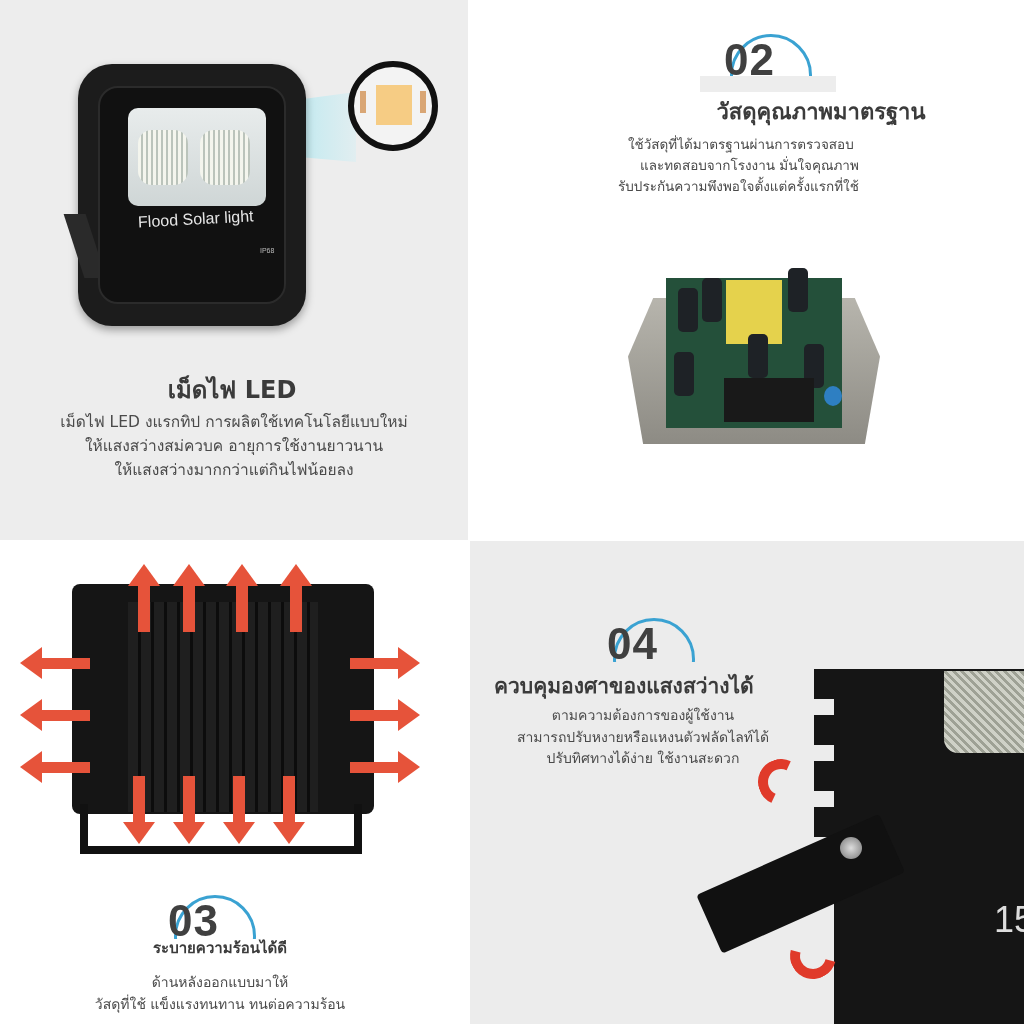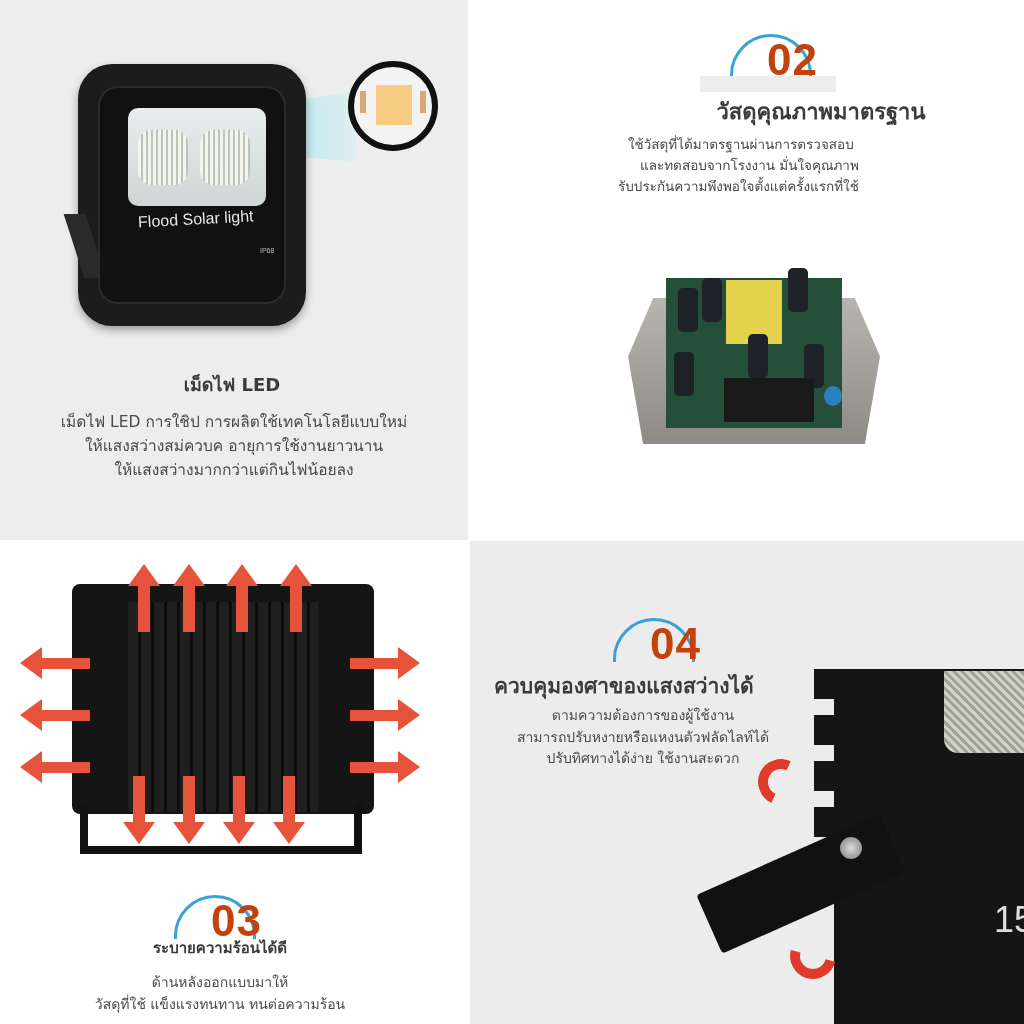--- a/index.html
+++ b/index.html
@@ -7,21 +7,21 @@
   body { font-family: "DejaVu Sans", sans-serif; color: #3a3a3a; position: relative; }
 
   .panel { position: absolute; overflow: hidden; }
   #p1 { left: 0; top: 0; width: 468px; height: 540px; background: #ededed; }
   #p2 { left: 468px; top: 0; width: 556px; height: 540px; background: #ffffff; }
   #p3 { left: 0; top: 540px; width: 468px; height: 484px; background: #ffffff; }
   #p4 { left: 470px; top: 541px; width: 554px; height: 483px; background: #ececec; }
 
   .num-badge { position: absolute; width: 94px; height: 48px; overflow: hidden; }
   .num-badge .ring { position: absolute; left: 6px; top: 4px; width: 82px; height: 82px; border: 3px solid #3aa2d2; border-radius: 50%; }
-  .num-badge .num { position: absolute; left: 0; right: 0; top: 8px; text-align: right; font-family: "Liberation Sans", sans-serif; font-weight: bold; font-size: 44px; color: #c2410c; line-height: 1; letter-spacing: 1px; }
+  .num-badge .num { position: absolute; left: 0; right: 0; top: 8px; text-align: left; font-family: "Liberation Sans", sans-serif; font-weight: bold; font-size: 44px; color: #404040; line-height: 1; letter-spacing: 1px; }
 
   .title { position: absolute; font-weight: bold; color: #3b3b3b; text-align: center; white-space: nowrap; }
   .desc { position: absolute; color: #4a4a4a; text-align: center; white-space: nowrap; line-height: 1.55; }
 
   
   .flood { position: absolute; left: 78px; top: 64px; width: 228px; height: 262px; background: #1c1c1c; border-radius: 34px; box-shadow: 0 4px 8px rgba(0,0,0,.35); }
   .flood .rim { position: absolute; left: 20px; top: 22px; width: 188px; height: 218px; border-radius: 20px; background: #111; border: 2px solid #2b2b2b; }
   .flood .lens { position: absolute; left: 50px; top: 44px; width: 138px; height: 98px; border-radius: 10px; background: linear-gradient(#e8ecec, #cfd6d6); }
   .flood .led { position: absolute; top: 22px; width: 50px; height: 55px; border-radius: 14px; background: repeating-linear-gradient(90deg,#f5f6ee 0 3px,#b9c2b9 3px 5px); opacity: .95; }
   .flood .logo { position: absolute; left: 60px; top: 146px; width: 130px; font-family: "Liberation Sans", sans-serif; font-size: 16px; color: #e6e6e6; transform: rotate(-3deg); white-space: nowrap; }
@@ -78,23 +78,23 @@
     </div>
     <div class="logo">Flood Solar light</div>
     <div class="ip">IP68</div>
   </div>
   <div class="chip-circle">
     <div class="pad" style="left:6px"></div>
     <div class="chip"></div>
     <div class="pad" style="left:66px"></div>
   </div>
 
-  <div class="title" style="left:0; width:464px; top:370px; font-size:18px;">เม็ดไฟ LED</div>
+  <div class="title" style="left:0; width:464px; top:370px; font-size:24px;">เม็ดไฟ LED</div>
   <div class="desc" style="left:0; width:468px; top:410px; font-size:15.5px;">
-    <div>เม็ดไฟ LED การใชิป การผลิตใช้เทคโนโลยีแบบใหม่</div>
+    <div>เม็ดไฟ LED งแรกทิป การผลิตใช้เทคโนโลยีแบบใหม่</div>
     <div>ให้แสงสว่างสม่ควบค อายุการใช้งานยาวนาน</div>
     <div>ให้แสงสว่างมากกว่าแต่กินไฟน้อยลง</div>
   </div>
 </section>
 
 <section class="panel" id="p2">
   <div class="num-badge" style="left:256px; top:30px;">
     <div class="ring"></div>
     <div class="num">02</div>
   </div>

